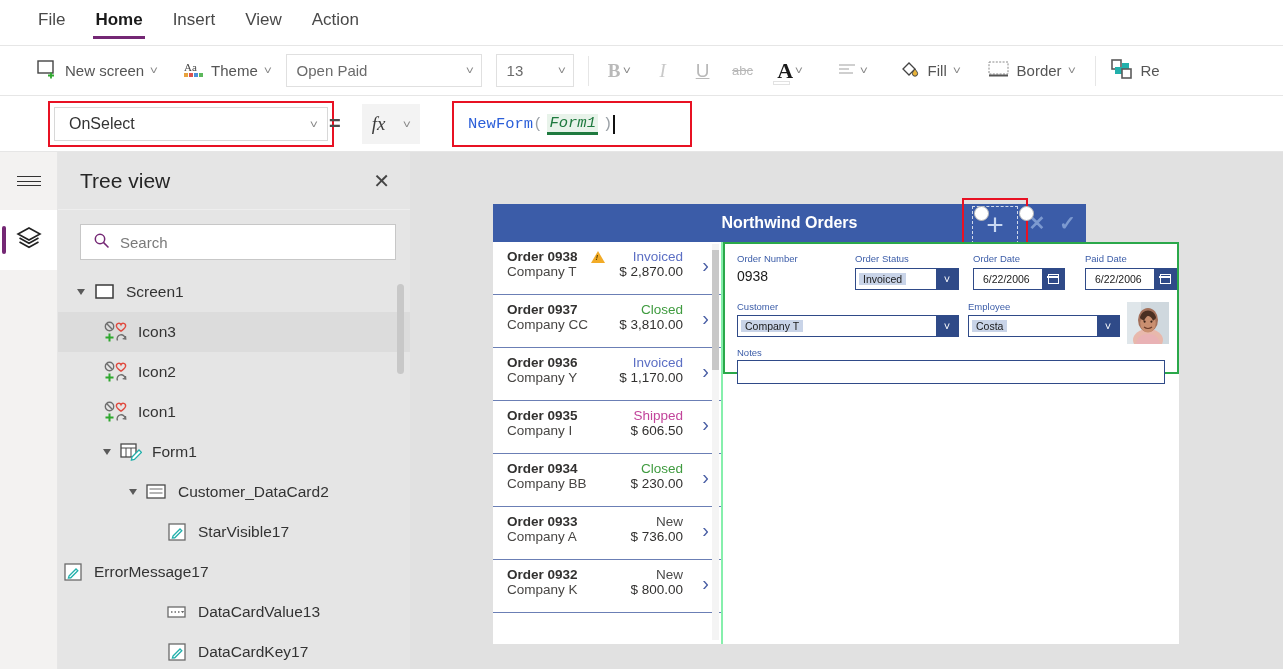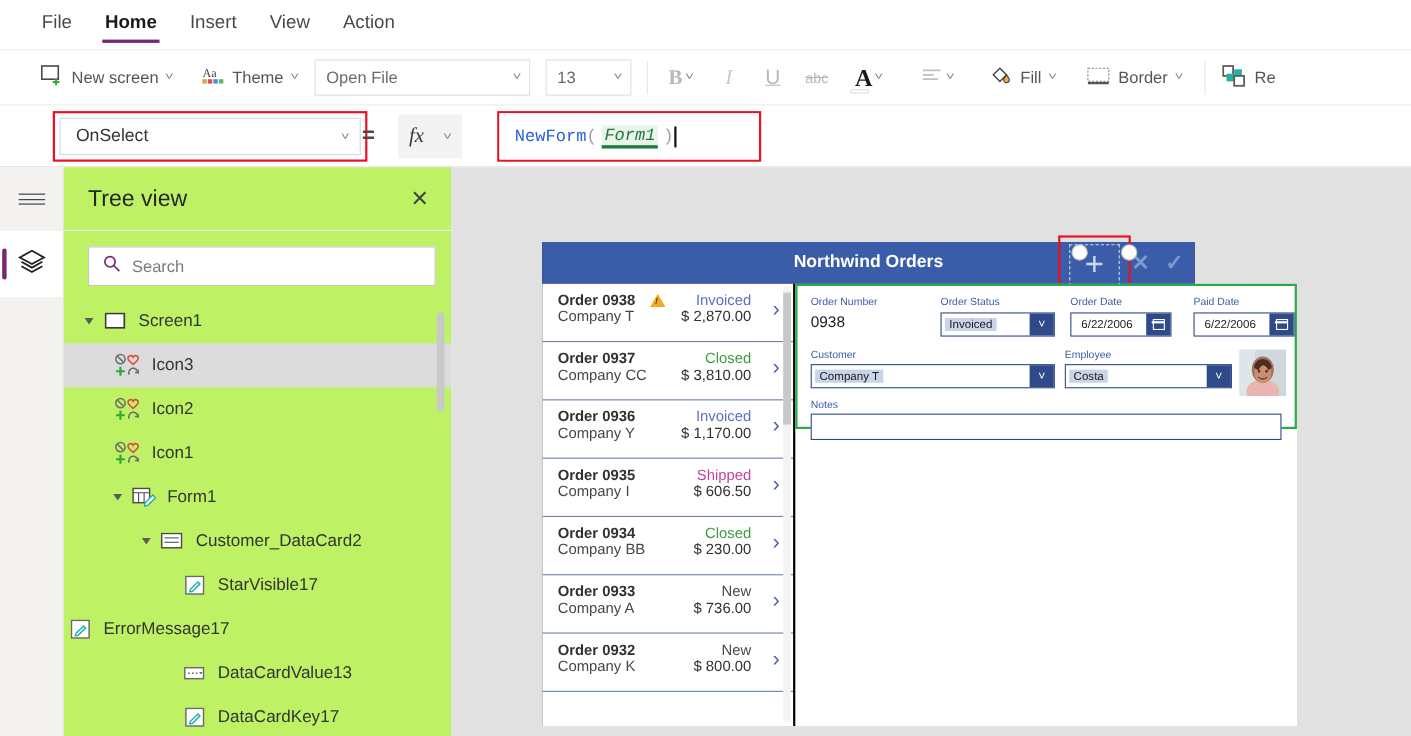--- a/index.html
+++ b/index.html
@@ -126,21 +126,21 @@
     display: flex; align-items: center; justify-content: center; cursor: pointer;
   }
   .rail-item.active::before {
     content: ""; position: absolute; left: 2px; top: 16px;
     width: 4px; height: 28px; background: #742774; border-radius: 2px;
   }
 
   
   .tree {
     position: absolute; left: 58px; top: 152px; width: 353px; height: 517px;
-    background: #bef264; border-right: 1px solid #e1e1e1;
+    background: #e5e5e5; border-right: 1px solid #e1e1e1;
   }
   .tree-head {
     height: 58px; display: flex; align-items: center; justify-content: space-between;
     padding: 0 20px 0 22px; border-bottom: 1px solid #eee;
   }
   .tree-title { font-size: 21px; color: #262626; }
   .tree-close { font-size: 20px; color: #444; cursor: pointer; line-height: 1; }
   .search-wrap { padding: 14px 14px 12px 22px; }
   .search-box {
     height: 36px; border: 1px solid #c7c7c7; background: #fff;
@@ -172,22 +172,21 @@
     background: #c8c8c8; border-radius: 4px;
   }
 
   
   .canvas {
     position: absolute; left: 411px; top: 152px;
     width: 872px; height: 517px; background: #e1e1e1; overflow: hidden;
   }
   .phone {
     position: absolute; left: 82px; top: 52px; width: 593px; height: 440px;
-    background: #000000;
-    margin-top: 16px;
+    background: #86efac;
   }
   .phone-header {
     height: 38px; background: #3b5ca8; color: #fff;
     display: flex; align-items: center; justify-content: center;
     font-size: 16px; font-weight: bold; position: relative;
   }
   .hdr-icons {
     position: absolute; right: 10px; top: 0; height: 38px;
     display: flex; align-items: center; gap: 14px;
   }
@@ -324,21 +323,21 @@
           <rect x="6" y="13" width="4" height="4" fill="#d9534f"></rect>
           <rect x="11" y="13" width="4" height="4" fill="#4a90d9"></rect>
           <rect x="16" y="13" width="4" height="4" fill="#5cb85c"></rect>
         </svg>
       </span>
       <span>Theme</span>
       <span class="chev">˅</span>
     </div>
 
     <div class="combo combo-font">
-      <span>Open File</span>
+      <span>Open Paid</span>
       <span class="chev">˅</span>
     </div>
 
     <div class="combo combo-size">
       <span>13</span>
       <span class="chev">˅</span>
     </div>
 
     <div class="rb-sep" style="margin-left:14px"></div>
 

